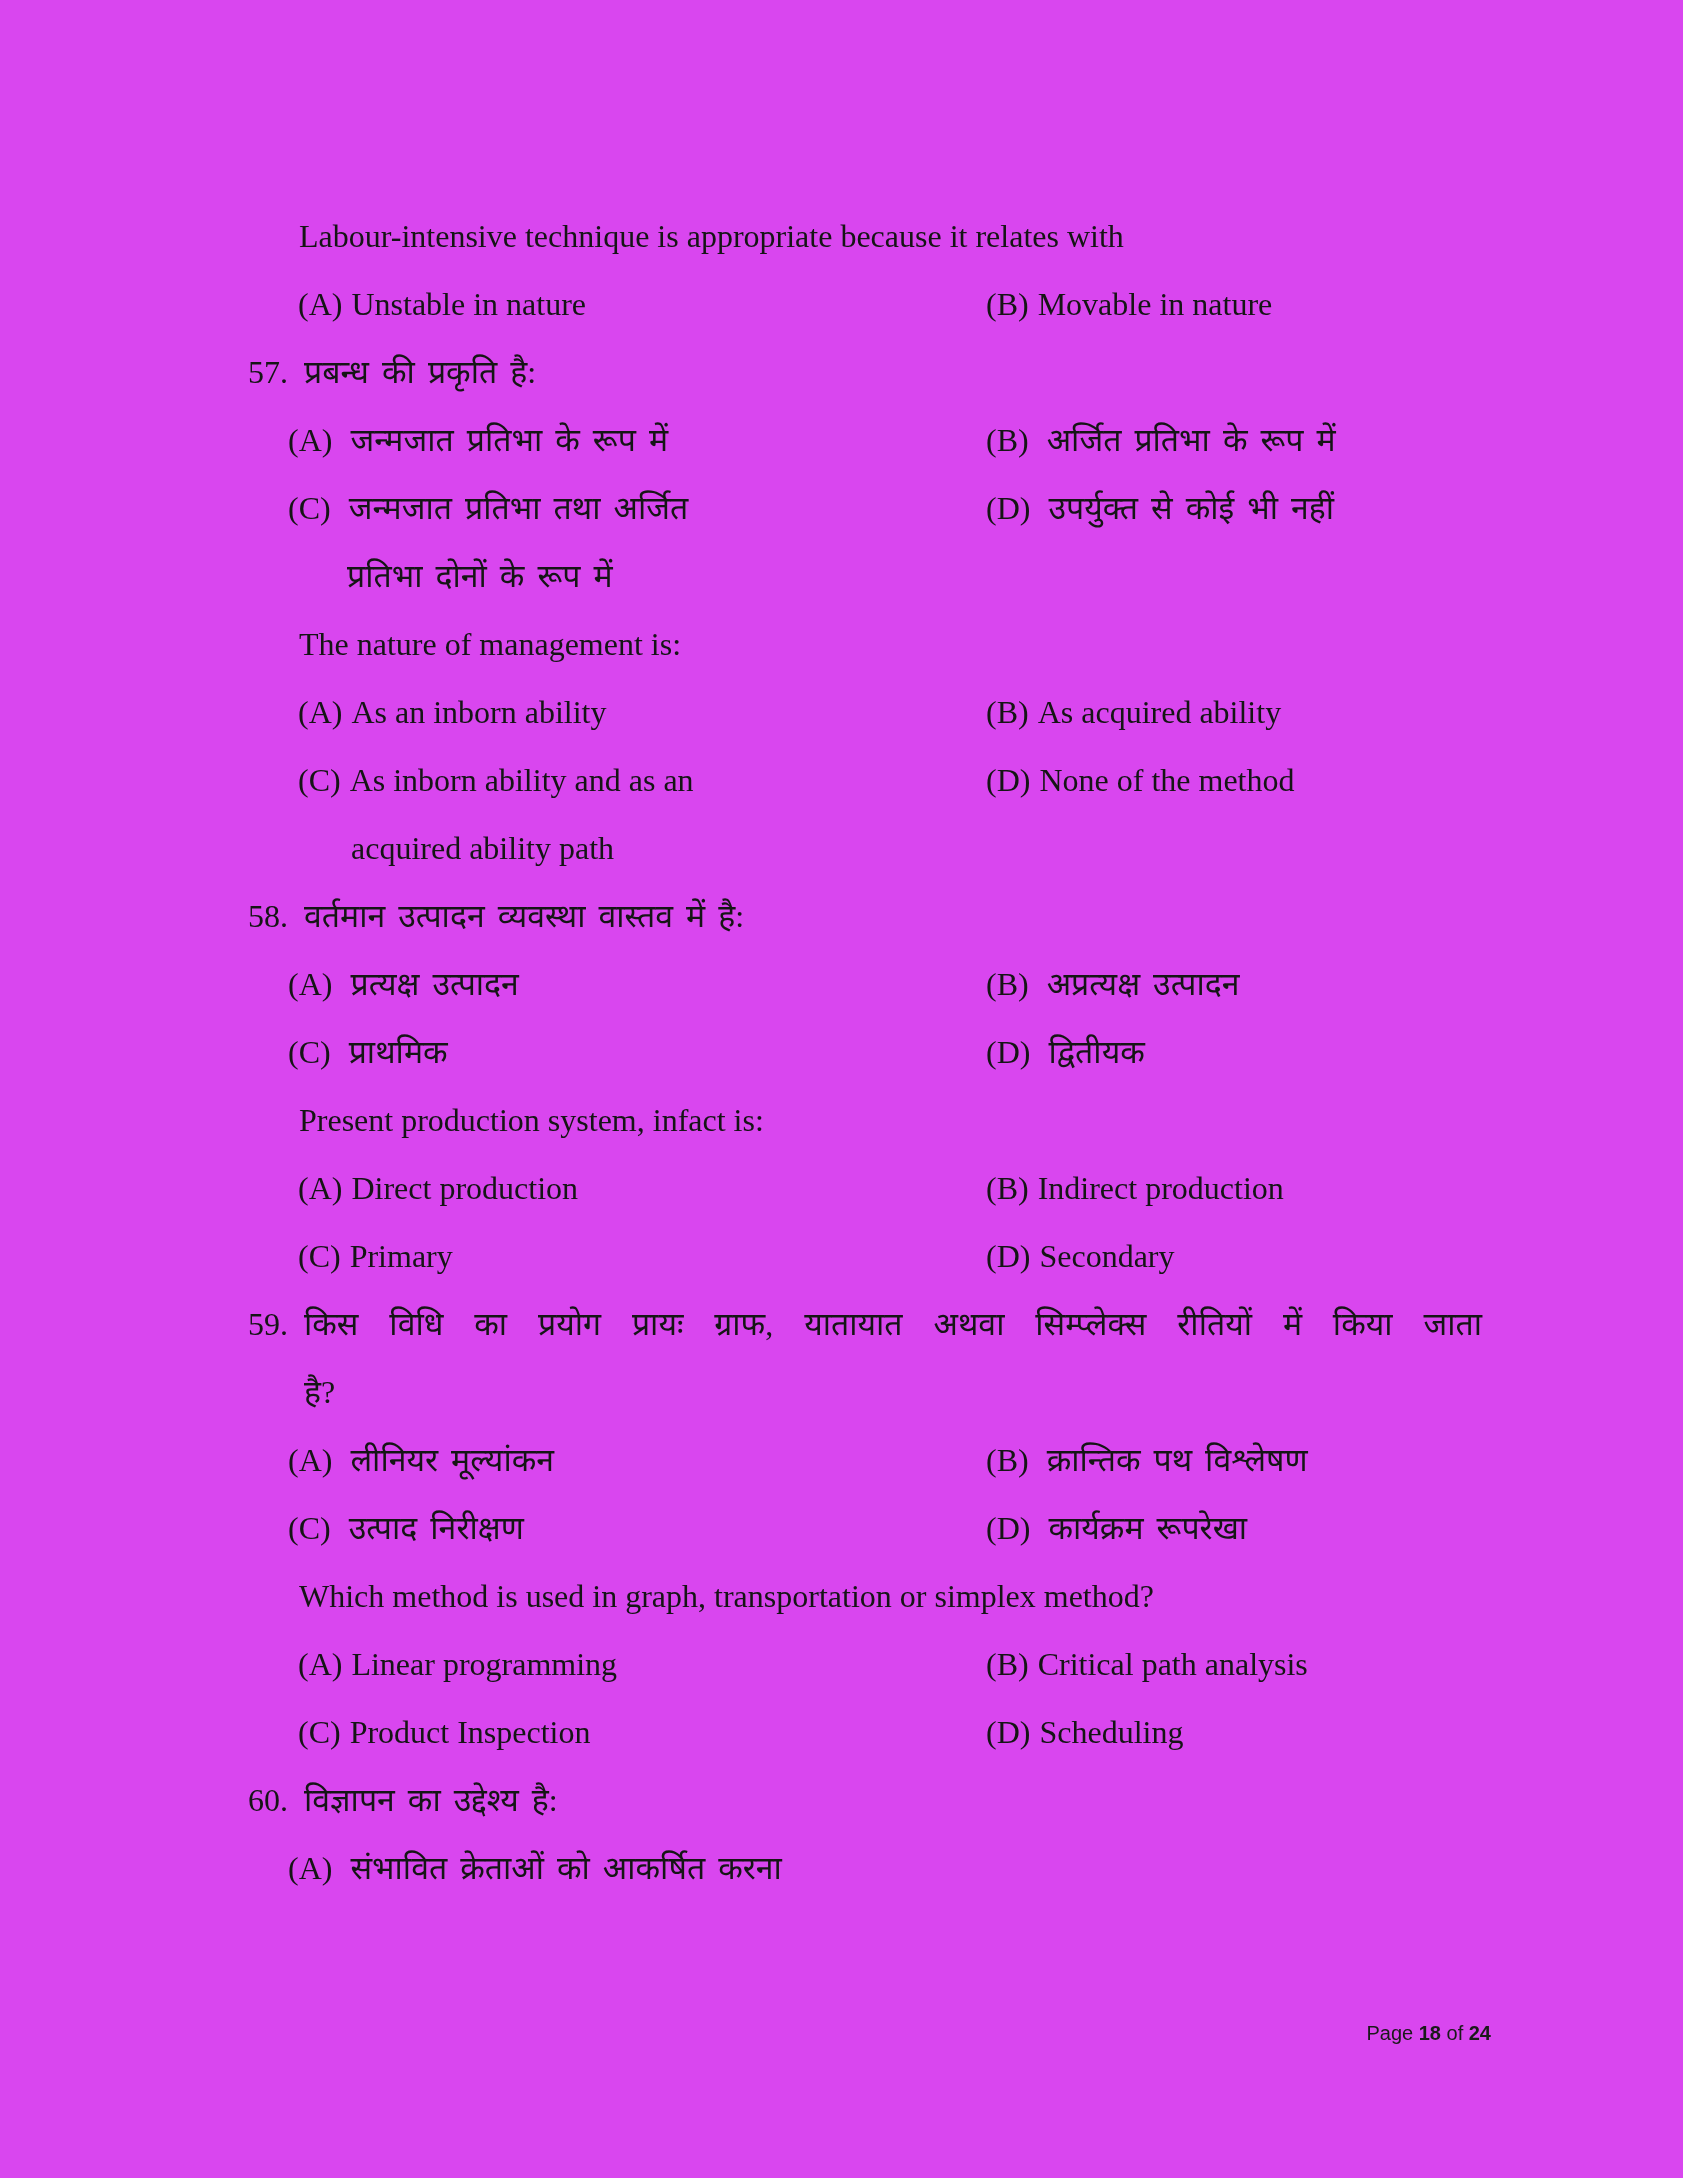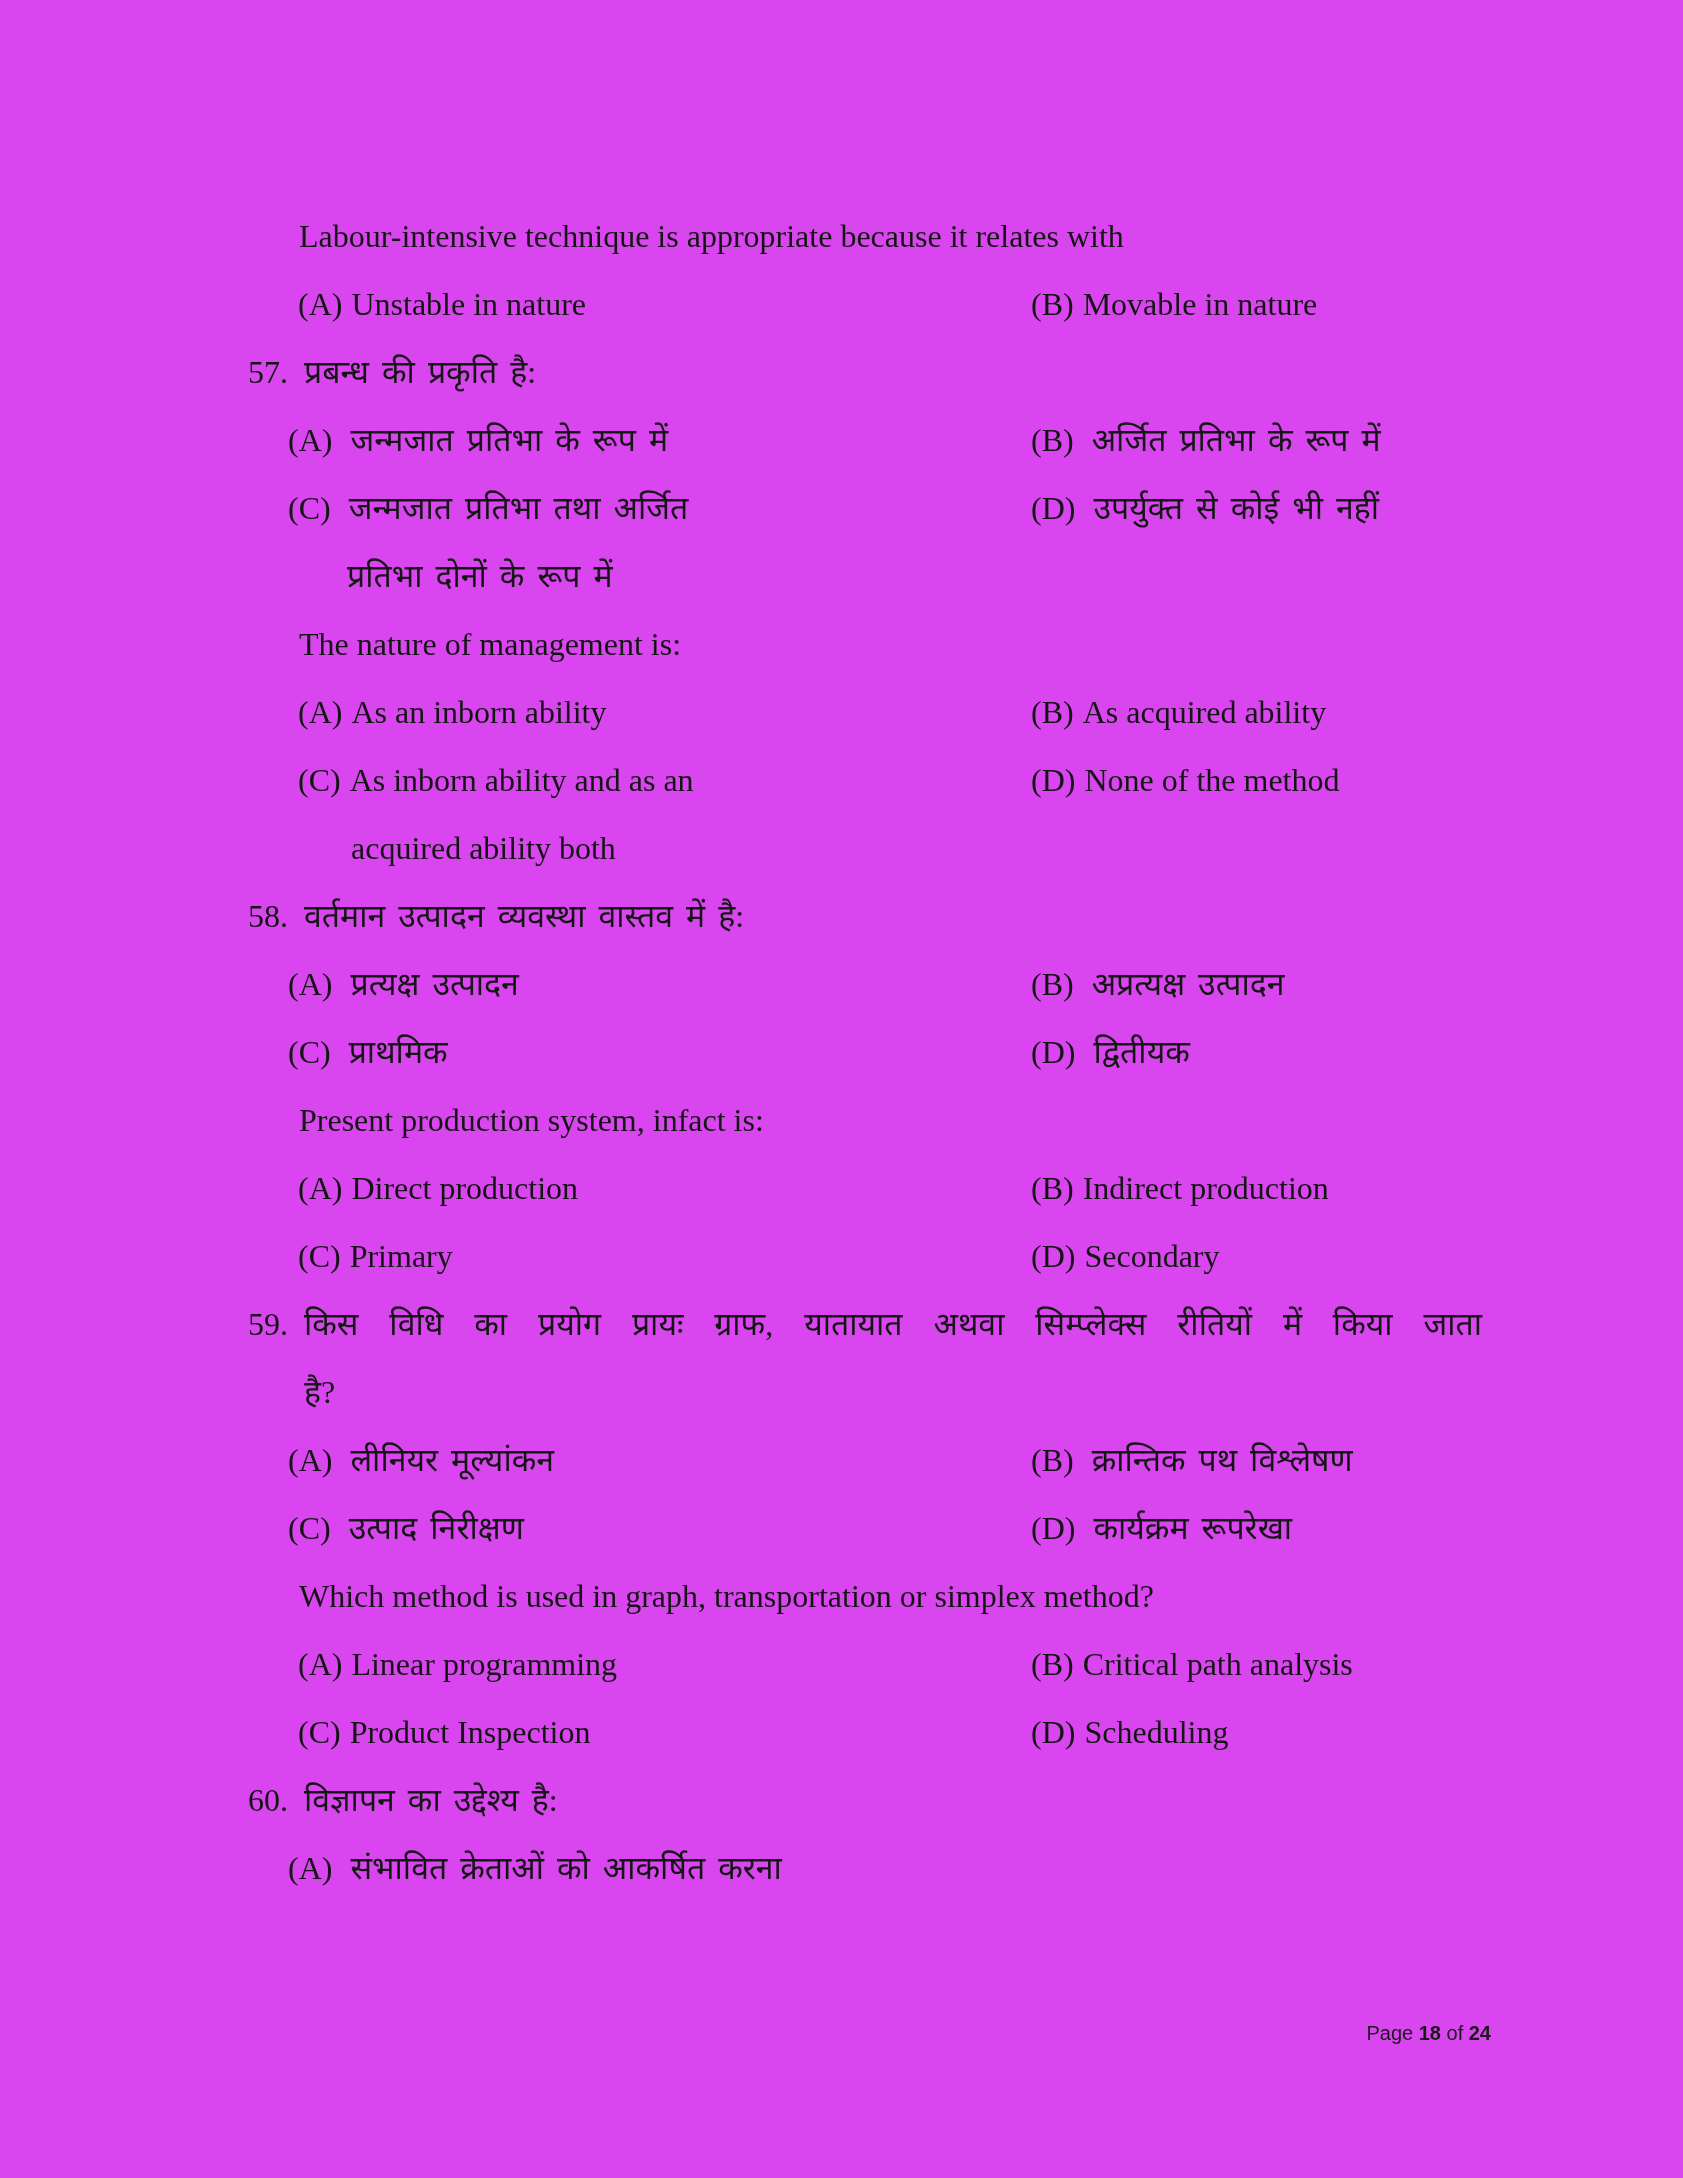--- a/index.html
+++ b/index.html
@@ -26,21 +26,21 @@
     white-space: nowrap;
   }
   .hi { font-family: "Liberation Serif", "DejaVu Sans", serif; word-spacing: 5px; }
   .en { font-family: "Liberation Serif", serif; }
   .num { display: inline-block; width: 56px; }
   .stmt { padding-left: 51px; }
   .cont-hi { padding-left: 99px; }
   .cont-en { padding-left: 103px; }
   .row-en .optA { margin-left: 50px; }
   .row-hi .optA { margin-left: 40px; }
-  .optB { position: absolute; left: 783px; top: 0; text-align: center; }
+  .optB { position: absolute; left: 738px; top: 0; text-align: center; }
   .row-en .lbl { margin-right: 9px; }
   .row-hi .lbl { margin-right: 18px; }
   
   .jline { white-space: normal; }
   .jline .num { position: absolute; left: 0; top: 0; }
   .jline .qtext {
     display: block;
     margin-left: 56px;
     text-align: justify;
     text-align-last: justify;
@@ -92,21 +92,21 @@
     </div>
     <div class="line en row-en">
       <span class="optA"><span class="lbl">(A)</span><span>As an inborn ability</span></span>
       <span class="optB"><span class="lbl">(B)</span><span>As acquired ability</span></span>
     </div>
     <div class="line en row-en">
       <span class="optA"><span class="lbl">(C)</span><span>As inborn ability and as an</span></span>
       <span class="optB"><span class="lbl">(D)</span><span>None of the method</span></span>
     </div>
     <div class="line en cont-en">
-      <span>acquired ability both</span>
+      <span>acquired ability path</span>
     </div>
 
     <div class="line hi">
       <span class="num">58.</span><span>वर्तमान उत्पादन व्यवस्था वास्तव में है:</span>
     </div>
     <div class="line hi row-hi">
       <span class="optA"><span class="lbl">(A)</span><span>प्रत्यक्ष उत्पादन</span></span>
       <span class="optB"><span class="lbl">(B)</span><span>अप्रत्यक्ष उत्पादन</span></span>
     </div>
     <div class="line hi row-hi">

